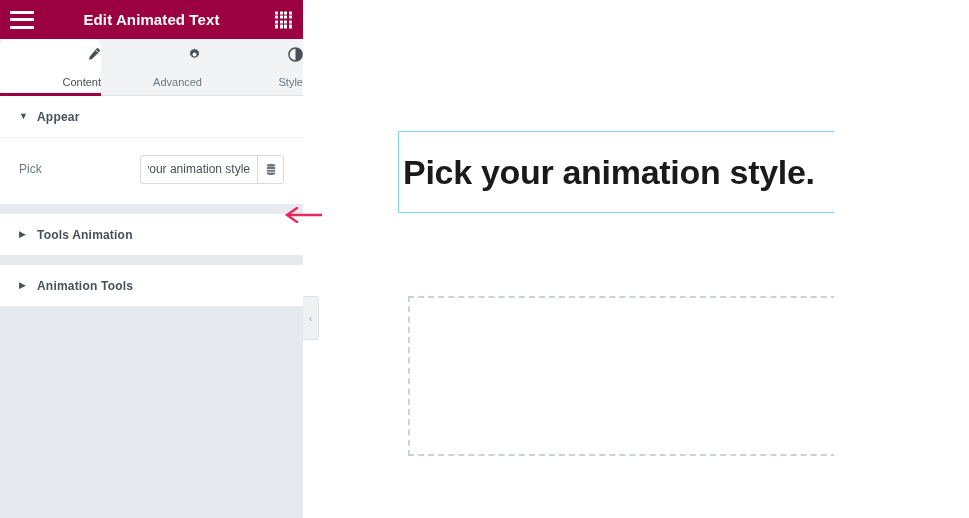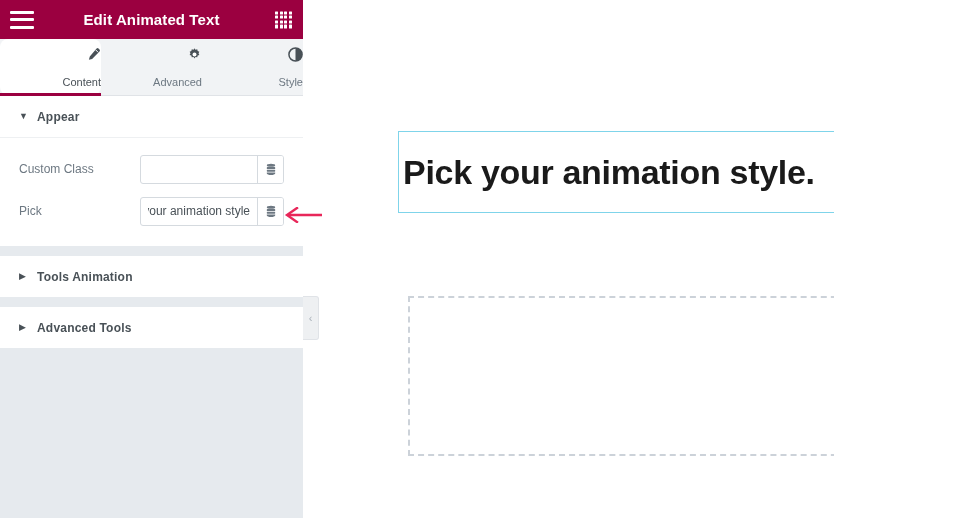--- a/index.html
+++ b/index.html
@@ -391,34 +391,20 @@
 
     <div class="sections">
 
       <div class="section">
         <div class="section-head">
           <span class="caret open">▼</span>
           <span class="section-title">Appear</span>
         </div>
         <div class="section-body">
 
-          <div class="control-row">
-            <div class="control-label">Custom Class</div>
-            <div class="input-group">
-              <input type="text" value="" style="">
-              <div class="dyn-btn">
-                <svg width="12" height="13" viewBox="0 0 12 13">
-                  <ellipse cx="6" cy="2.3" rx="4.2" ry="1.5" fill="#6d7882"></ellipse>
-                  <rect x="1.8" y="4.1" width="8.4" height="1.9" rx=".6" fill="#6d7882"></rect>
-                  <rect x="1.8" y="6.8" width="8.4" height="1.9" rx=".6" fill="#6d7882"></rect>
-                  <path d="M1.8 9.5h8.4v1c0 .8-1.9 1.5-4.2 1.5S1.8 11.3 1.8 10.5z" fill="#6d7882"></path>
-                </svg>
-              </div>
-            </div>
-          </div>
 
           <div class="control-row">
             <div class="control-label">Pick</div>
             <div class="input-group">
               <input type="text" value="Pick your animation style." style="">
               <div class="dyn-btn">
                 <svg width="12" height="13" viewBox="0 0 12 13">
                   <ellipse cx="6" cy="2.3" rx="4.2" ry="1.5" fill="#6d7882"></ellipse>
                   <rect x="1.8" y="4.1" width="8.4" height="1.9" rx=".6" fill="#6d7882"></rect>
                   <rect x="1.8" y="6.8" width="8.4" height="1.9" rx=".6" fill="#6d7882"></rect>
@@ -434,21 +420,21 @@
       <div class="section">
         <div class="section-head">
           <span class="caret">▶</span>
           <span class="section-title">Tools Animation</span>
         </div>
       </div>
 
       <div class="section">
         <div class="section-head">
           <span class="caret">▶</span>
-          <span class="section-title">Advanced Tools</span>
+          <span class="section-title">Animation Tools</span>
         </div>
       </div>
 
     </div>
   </div>
 
   <div class="collapse-tab">
     <span>‹</span>
   </div>
 

